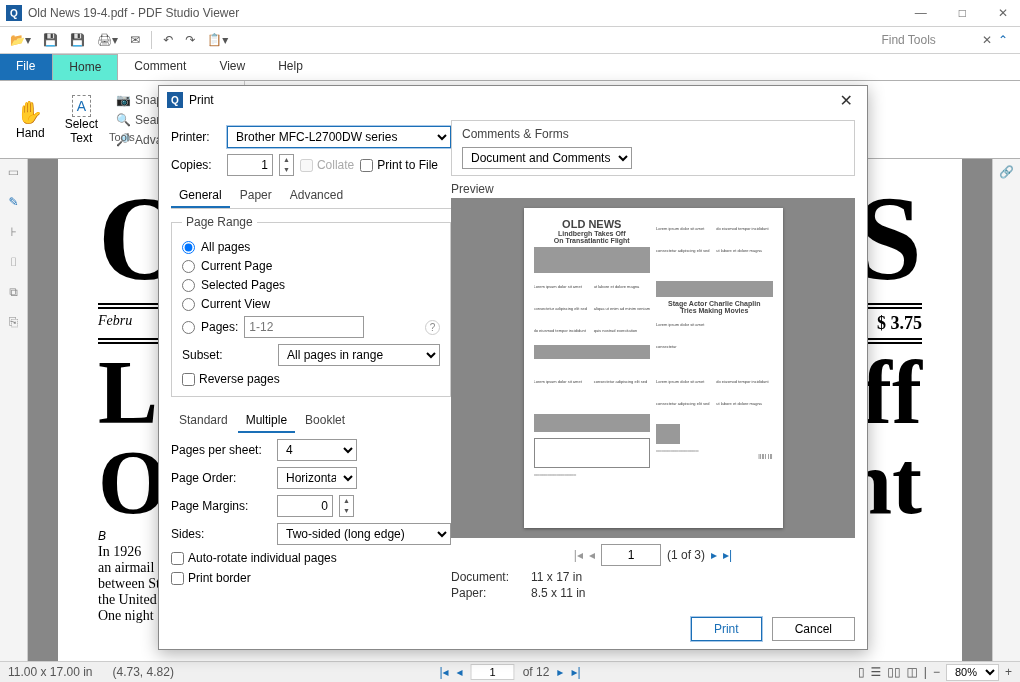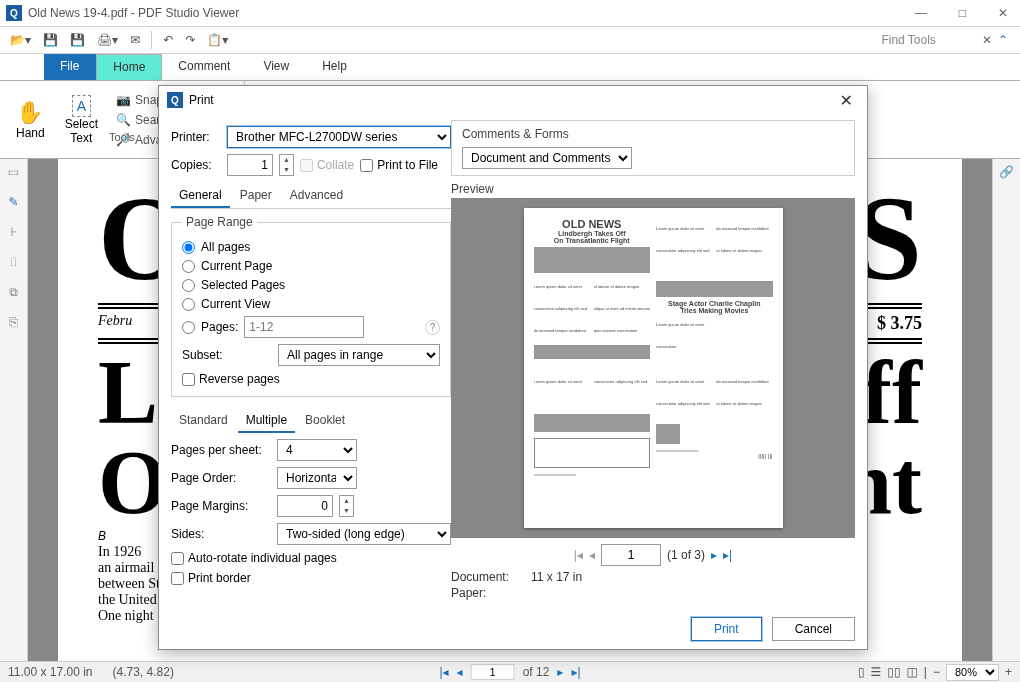--- a/index.html
+++ b/index.html
@@ -14,21 +14,21 @@
 
 
 .quick-toolbar { height: 27px; display: flex; align-items: center; padding: 0 6px; border-bottom: 1px solid #d0d0d0; gap: 4px; justify-content: space-between; }
 .quick-toolbar .left { display: flex; align-items: center; gap: 4px; }
 .quick-toolbar .tb-btn { padding: 2px 4px; color: #555; cursor: pointer; display: flex; align-items: center; }
 .quick-toolbar .sep { width: 1px; height: 18px; background: #ccc; margin: 0 3px; }
 .quick-toolbar .right { display: flex; align-items: center; gap: 6px; color: #666; padding-right: 6px; }
 .find-tools { color: #888; padding-right: 40px; }
 
 
-.tabs { height: 27px; display: flex; align-items: stretch; border-bottom: 1px solid #b0b0b0; background: #fff; padding-left: 44px; }
+.tabs { height: 27px; display: flex; align-items: stretch; border-bottom: 1px solid #b0b0b0; background: #fff; }
 .tab { padding: 5px 16px; cursor: pointer; color: #333; border-right: 1px solid transparent; }
 .tab.file { background: #1a6fb7; color: #fff; }
 .tab.active { border: 1px solid #b0b0b0; border-bottom: none; background: #5eead4; }
 
 
 .ribbon { height: 78px; border-bottom: 1px solid #b0b0b0; display: flex; background: #fff; }
 .ribbon-group { border-right: 1px solid #ccc; padding: 4px 6px; display: flex; flex-direction: column; align-items: center; position: relative; }
 .ribbon-group .label { position: absolute; bottom: 15px; left: 0; right: 0; text-align: center; font-size: 11px; color: #555; }
 .ribbon-big { display: flex; flex-direction: column; align-items: center; padding: 4px 10px; cursor: pointer; }
 .ribbon-big .icon { font-size: 22px; color: #555; }
@@ -391,20 +391,21 @@
         <span class="dim">◂</span>
         <input type="text" value="1" style="">
         <span style="color:#333">(1 of 3)</span>
         <span>▸</span>
         <span>▸|</span>
       </div>
       <div class="doc-info">
         <span>Document:</span>
           <span>11 x 17 in</span>
         <span>Paper:</span>
+          <span>8.5 x 11 in</span>
       </div>
     </div>
   </div>
 
   <div class="dialog-footer">
     <button class="btn primary">Print</button>
     <button class="btn">Cancel</button>
   </div>
 </div>
 

